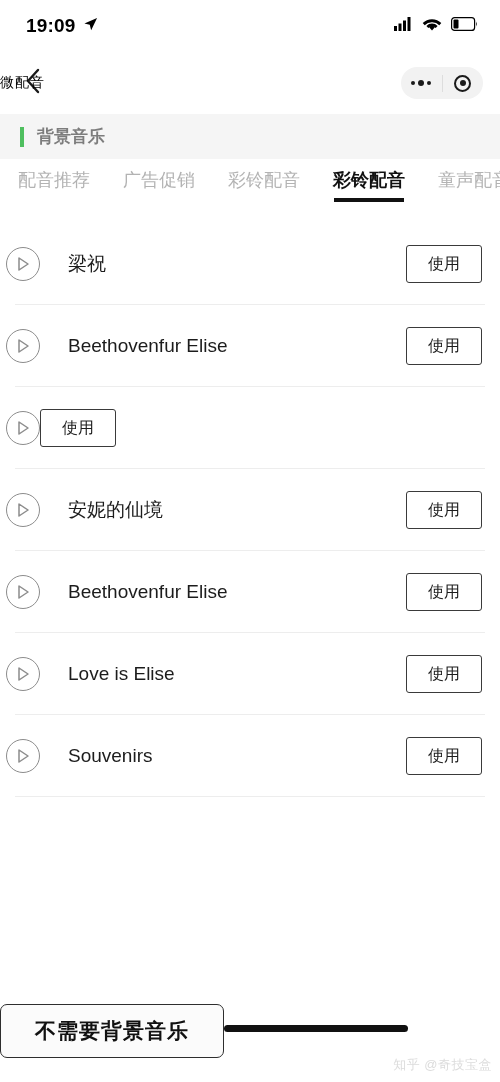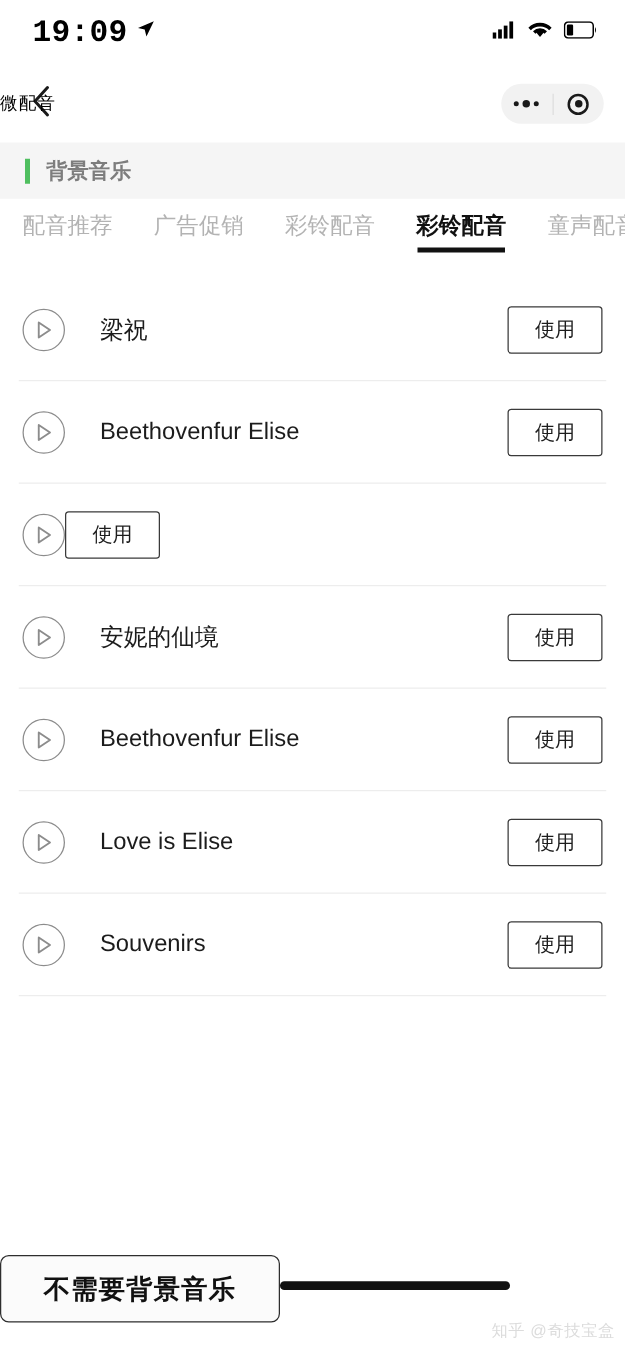--- a/index.html
+++ b/index.html
@@ -17,23 +17,22 @@
 
   
   .statusbar {
     position:absolute; top:0; left:0;
     width:500px; height:52px;
     display:flex; align-items:center; justify-content:space-between;
     padding:0 22px 0 26px;
   }
   .sb-left { display:flex; align-items:center; gap:7px; }
   .sb-time {
-    font-size:25px; font-weight:bold; color:#000;
+    font-size:19px; font-weight:bold; color:#000;
     letter-spacing:0.2px;
-    font-family:Liberation Mono, monospace;
   }
   .loc-arrow { display:block; }
   .sb-right { display:flex; align-items:center; gap:9px; }
 
   
   .navbar {
     position:absolute; top:52px; left:0;
     width:500px; height:62px;
   }
   .nav-back {
@@ -121,21 +120,21 @@
 
   
   .list {
     position:absolute; top:223px; left:0;
     width:500px;
   }
   .row {
     position:relative;
     height:82px;
     display:flex; align-items:center;
-    padding-left:18px; padding-right:18px;
+    padding-left:6px; padding-right:18px;
   }
   .row-sep {
     position:absolute; left:15px; right:15px; bottom:0;
     height:1px; background:#ededed;
   }
   .play-btn {
     flex:0 0 auto;
     width:34px; height:34px;
     border:1.5px solid #8c8c8c;
     border-radius:50%;

